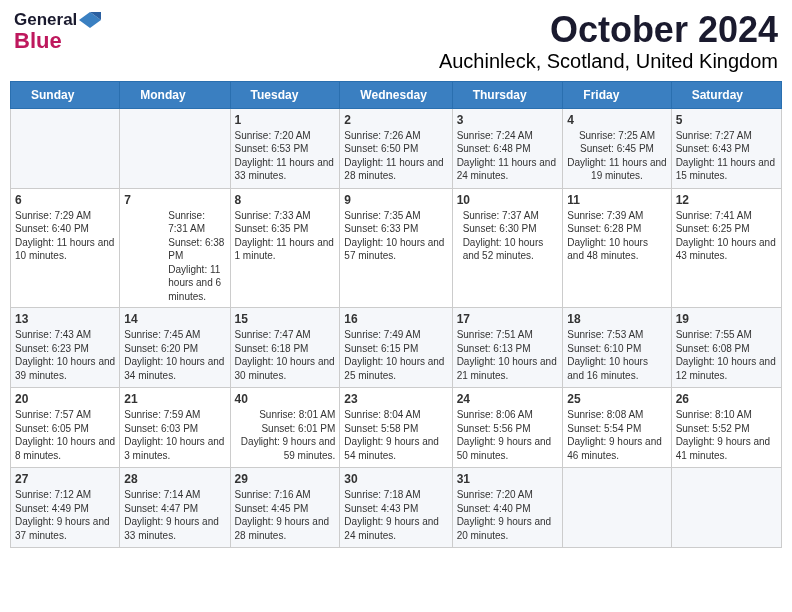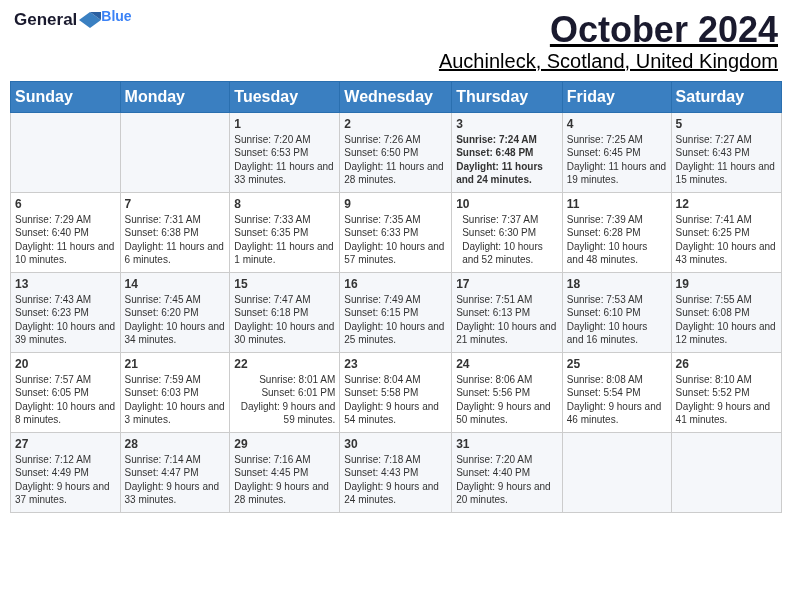--- a/index.html
+++ b/index.html
@@ -12,48 +12,47 @@
     }
     .header {
       display: flex;
       justify-content: space-between;
       align-items: flex-start;
       margin-bottom: 8px;
       padding: 0 4px;
     }
     .logo {
       display: flex;
-      flex-direction: row;
+      flex-direction: column;
       align-items: flex-start;
     }
     .title-block {
       text-align: right;
-      text-decoration: underline;
     }
     .month-title {
       font-size: 36px;
       font-weight: bold;
       color: #1a1a2e;
       line-height: 1.1;
     }
     .location {
       font-size: 20px;
       color: #000000;
     }
     table {
       width: 100%;
       border-collapse: collapse;
       font-size: 10.5px;
     }
     thead tr th {
       background-color: #3a7fc1;
       color: white;
-      padding: 6px 4px;
+      padding: 6px 20px;
       text-align: left;
-      font-size: 16px;
+      font-size: 12px;
       font-weight: bold;
       border: 1px solid #2a6faf;
     }
     tbody tr td {
       border: 1px solid #ccc;
       vertical-align: top;
       padding: 4px 4px;
       width: 113px;
       min-height: 80px;
       height: 80px;
@@ -85,21 +84,21 @@
 
 <div class="header">
   <div class="logo">
     <div style="display:flex; align-items:center; gap:2px;">
       <span style="font-size:17px; font-weight:bold; color:#1a1a2e;">General</span>
       <svg width="22" height="16" viewBox="0 0 22 16">
         <polygon points="0,8 11,0 22,8 11,16" fill="#3a7fc1"></polygon>
         <polygon points="11,0 22,8 22,0" fill="#2a5fa0"></polygon>
       </svg>
     </div>
-    <span style="font-size:14px; font-weight:bold; color:#3b82f6; margin-top:-2px; margin-left:0;">Blue</span>
+    <span style="font-size:22px; font-weight:bold; color:#be185d; margin-top:-2px; margin-left:0;">Blue</span>
   </div>
   <div class="title-block">
     <div class="month-title">October 2024</div>
     <div class="location">Auchinleck, Scotland, United Kingdom</div>
   </div>
 </div>
 
 <table>
   <thead>
     <tr>
@@ -123,47 +122,47 @@
 Daylight: 11 hours and 33 minutes.</div>
         </td>
         <td>
           <span class="day-num">2</span>
           <div class="day-info" style="white-space: pre-line;">Sunrise: 7:26 AM
 Sunset: 6:50 PM
 Daylight: 11 hours and 28 minutes.</div>
         </td>
         <td>
           <span class="day-num">3</span>
-          <div class="day-info" style="white-space: pre-line; font-weight: bold;">Sunrise: 7:24 AM
+          <div class="day-info" style="white-space: pre-line;">Sunrise: 7:24 AM
 Sunset: 6:48 PM
 Daylight: 11 hours and 24 minutes.</div>
         </td>
         <td>
           <span class="day-num">4</span>
-          <div class="day-info" style="white-space: pre-line;">Sunrise: 7:25 AM
+          <div class="day-info" style="white-space: pre-line; text-align: center;">Sunrise: 7:25 AM
 Sunset: 6:45 PM
 Daylight: 11 hours and 19 minutes.</div>
         </td>
         <td>
           <span class="day-num">5</span>
           <div class="day-info" style="white-space: pre-line;">Sunrise: 7:27 AM
 Sunset: 6:43 PM
 Daylight: 11 hours and 15 minutes.</div>
         </td>
       </tr>
       <tr>
         <td>
           <span class="day-num">6</span>
           <div class="day-info" style="white-space: pre-line;">Sunrise: 7:29 AM
 Sunset: 6:40 PM
 Daylight: 11 hours and 10 minutes.</div>
         </td>
         <td>
           <span class="day-num">7</span>
-          <div class="day-info" style="white-space: pre-line;">Sunrise: 7:31 AM
+          <div class="day-info" style="white-space: pre-line; margin-left: 44px;">Sunrise: 7:31 AM
 Sunset: 6:38 PM
 Daylight: 11 hours and 6 minutes.</div>
         </td>
         <td>
           <span class="day-num">8</span>
           <div class="day-info" style="white-space: pre-line;">Sunrise: 7:33 AM
 Sunset: 6:35 PM
 Daylight: 11 hours and 1 minute.</div>
         </td>
         <td>
@@ -242,21 +241,21 @@
 Sunset: 6:05 PM
 Daylight: 10 hours and 8 minutes.</div>
         </td>
         <td>
           <span class="day-num">21</span>
           <div class="day-info" style="white-space: pre-line;">Sunrise: 7:59 AM
 Sunset: 6:03 PM
 Daylight: 10 hours and 3 minutes.</div>
         </td>
         <td>
-          <span class="day-num">22</span>
+          <span class="day-num">40</span>
           <div class="day-info" style="white-space: pre-line; text-align: right;">Sunrise: 8:01 AM
 Sunset: 6:01 PM
 Daylight: 9 hours and 59 minutes.</div>
         </td>
         <td>
           <span class="day-num">23</span>
           <div class="day-info" style="white-space: pre-line;">Sunrise: 8:04 AM
 Sunset: 5:58 PM
 Daylight: 9 hours and 54 minutes.</div>
         </td>

